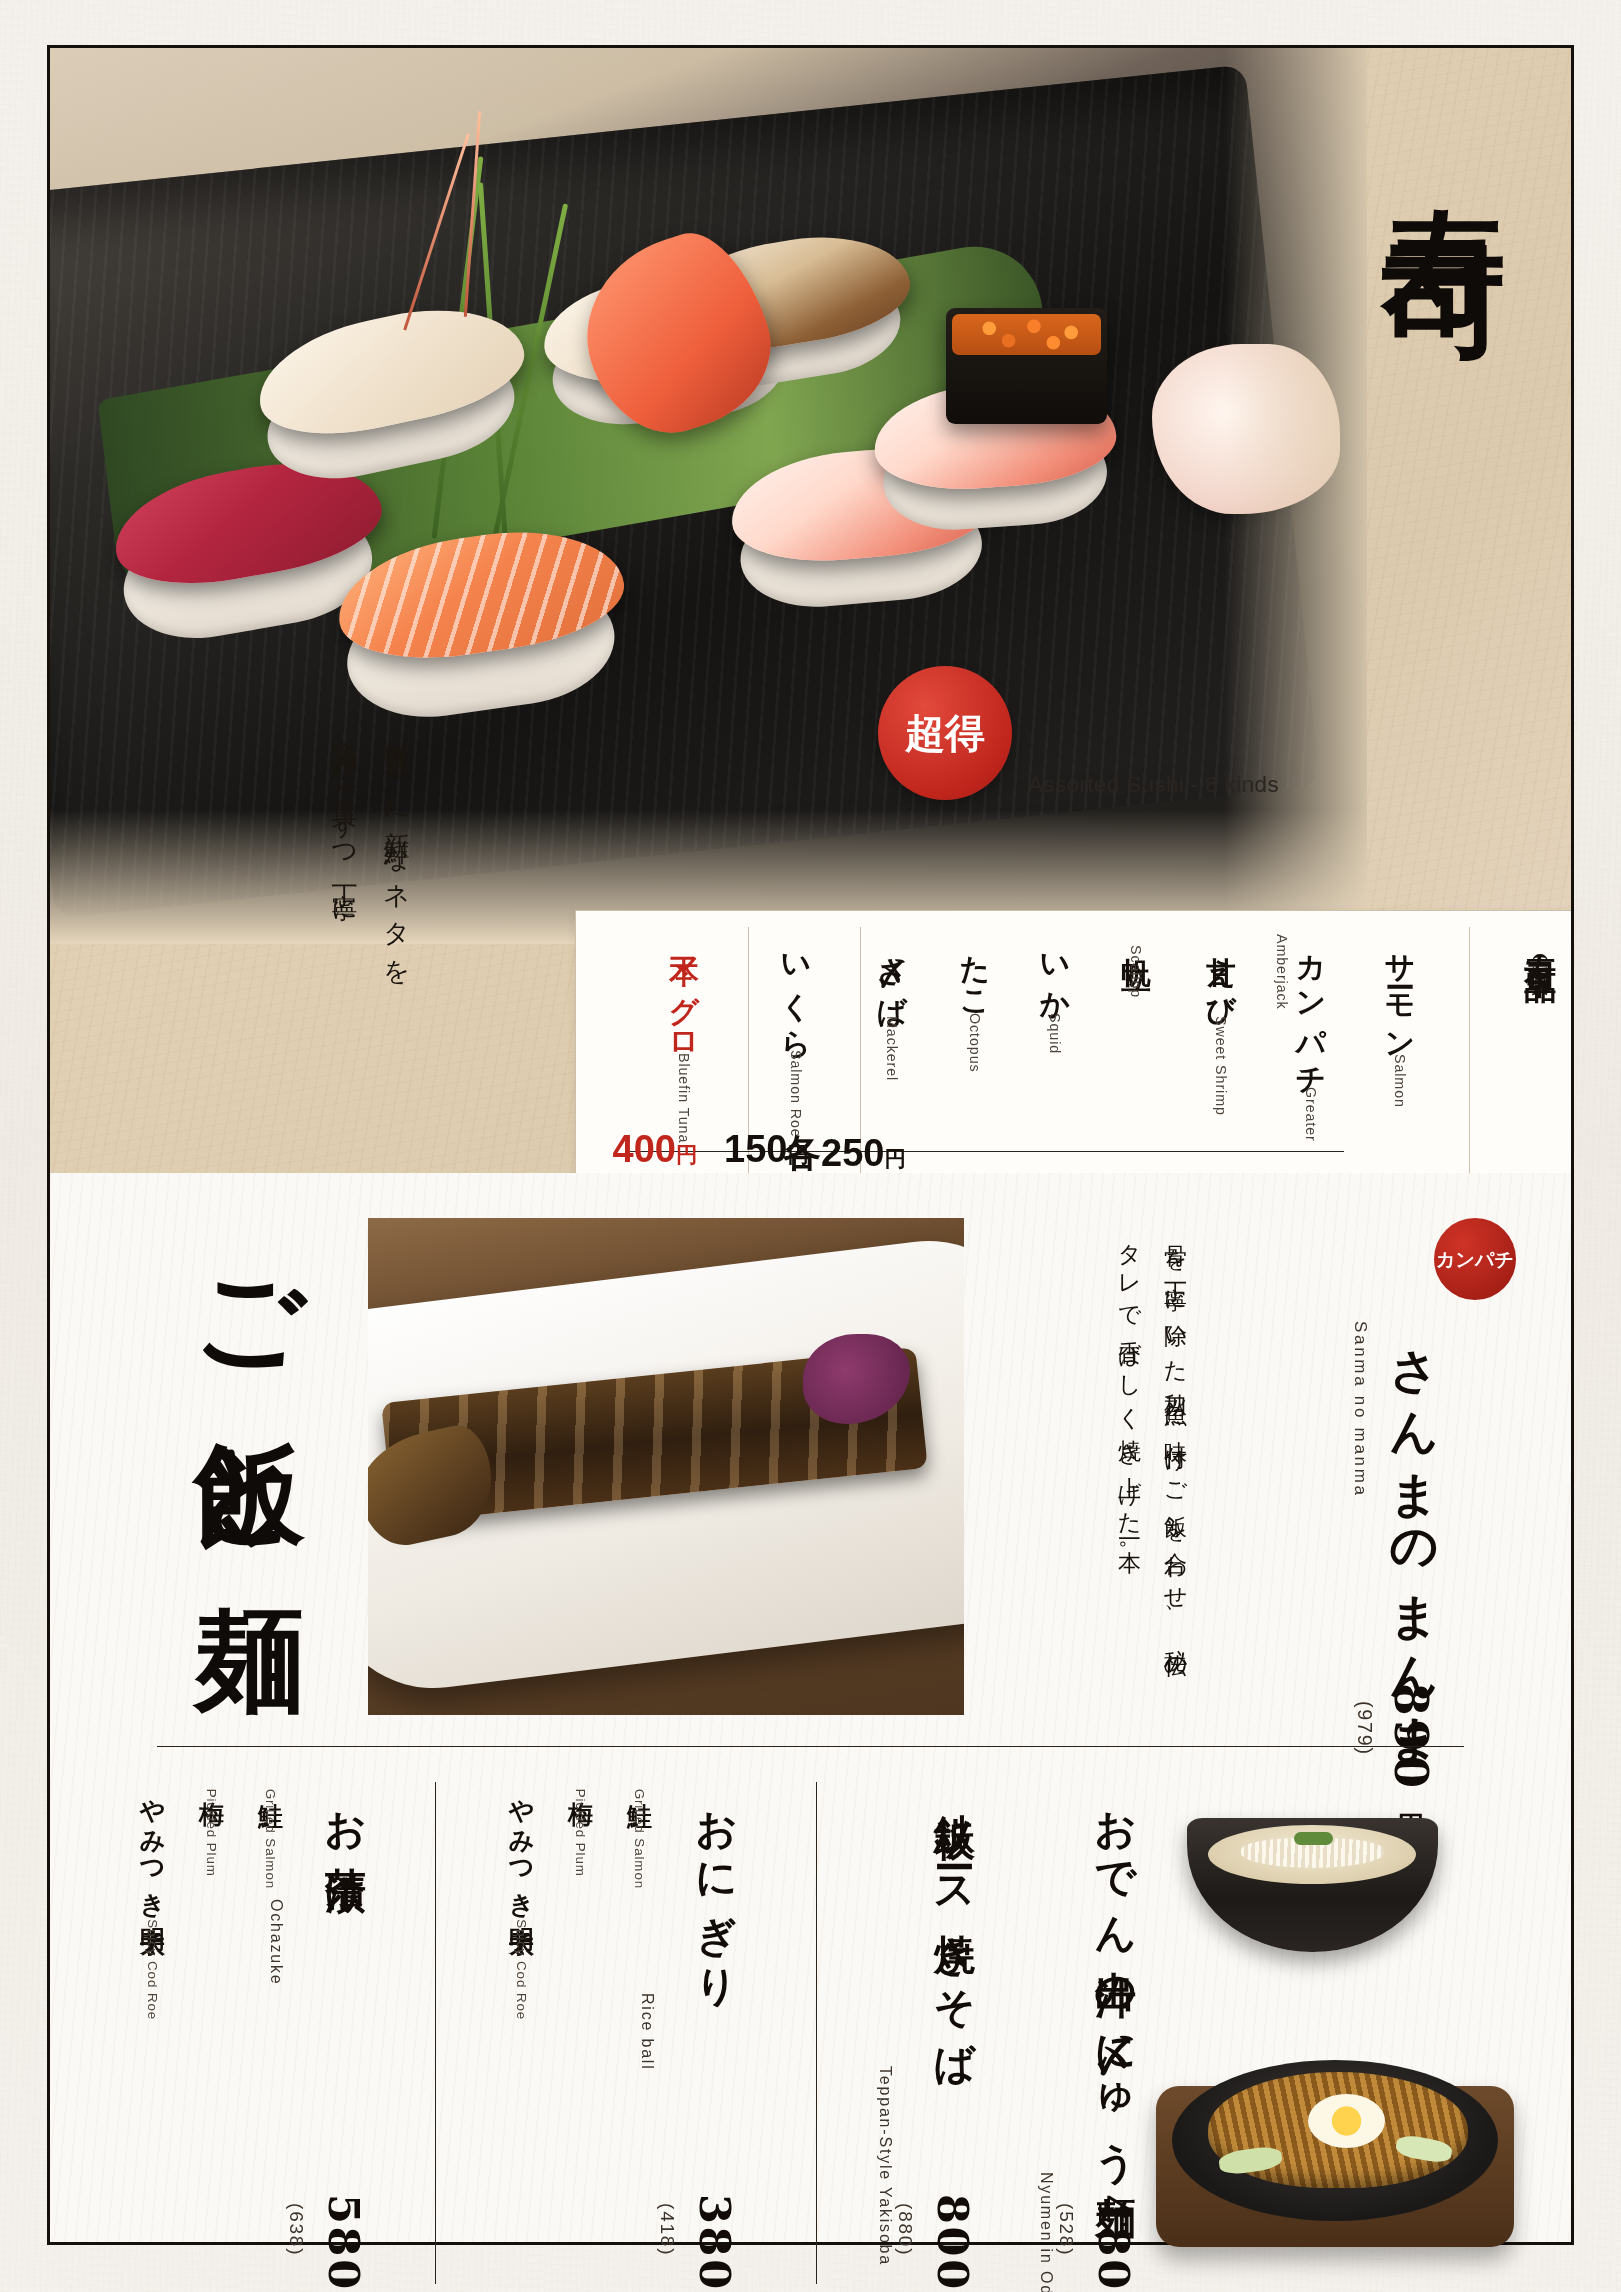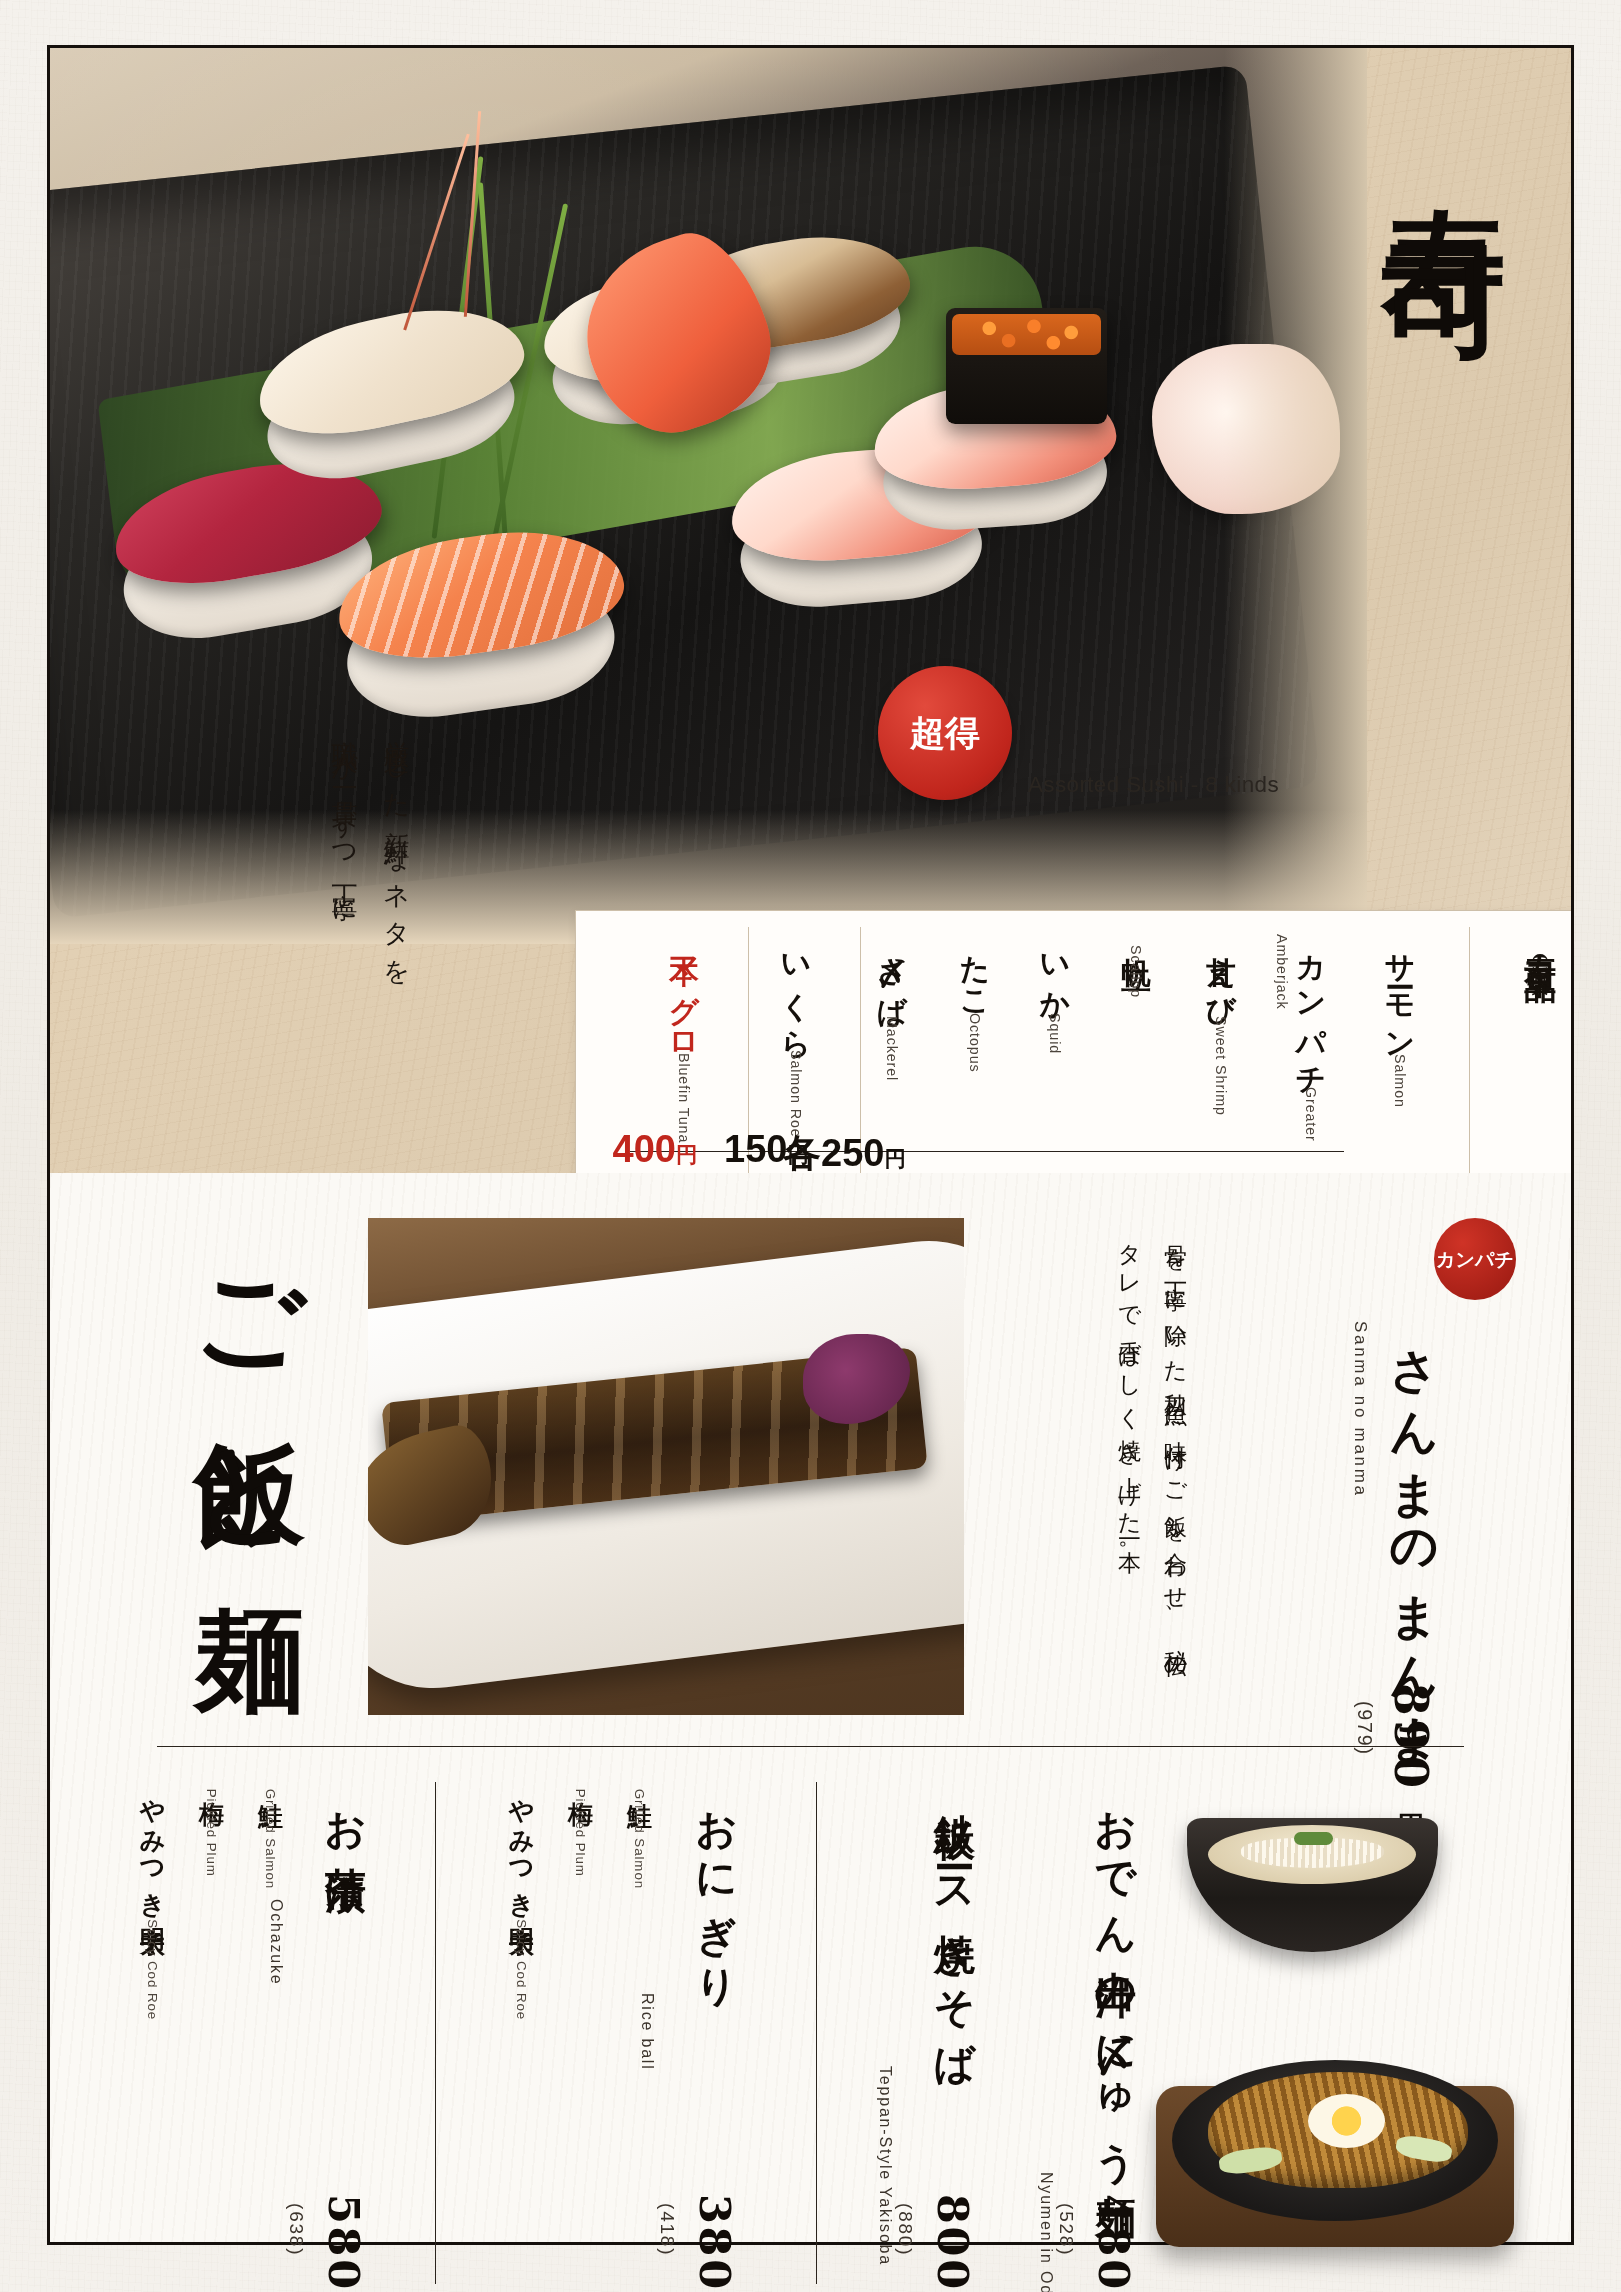--- a/index.html
+++ b/index.html
@@ -116,21 +116,21 @@
     writing-mode:vertical-rl;
     font-family:"DejaVu Serif", serif;
     font-size:26px;letter-spacing:8px;color:#1b1510;line-height:2.0;
     height:421px;
   }
 
   .badge{
     position:absolute;left:828px;top:618px;width:134px;height:134px;border-radius:50%;
     background:radial-gradient(circle at 35% 30%, #e24a3c, #c0251c 70%, #9d1b14);
     color:#fff;display:flex;align-items:center;justify-content:center;
-    font-family:"DejaVu Serif", serif;font-weight:700;font-size:35px;line-height:1.05;
+    font-family:"DejaVu Serif", serif;font-weight:700;font-size:40px;line-height:1.05;
     text-align:center;box-shadow:0 5.4px 12.5px rgba(0,0,0,.3);
   }
   .badge span{display:block;}
   .badge-splash{position:absolute;left:806px;top:602px;width:176px;height:170px;
      background:radial-gradient(circle at 50% 50%, rgba(214,42,30,.95) 0 48%, rgba(214,42,30,0) 52%);
      filter:blur(0.2px);}
   .set-title{
     position:absolute;left:976px;top:636px;
     font-family:"DejaVu Serif", serif;font-weight:700;font-size:68px;color:#120d09;letter-spacing:1.8px;
   }

